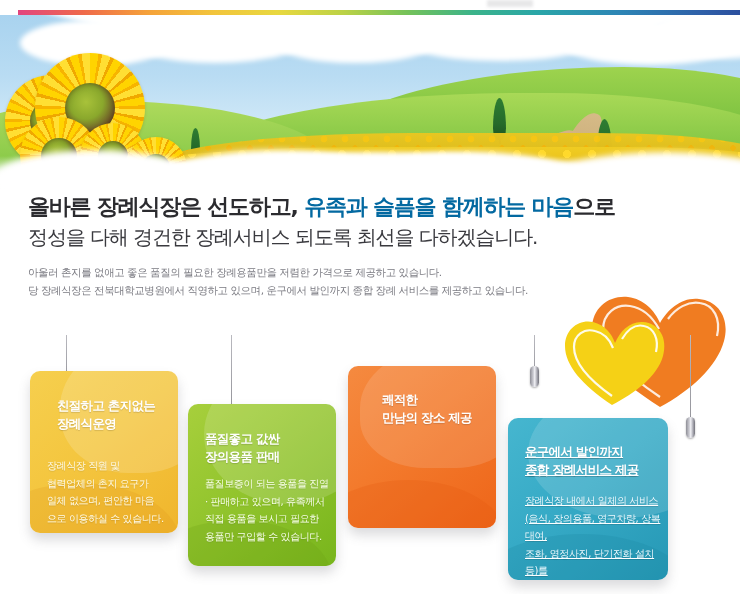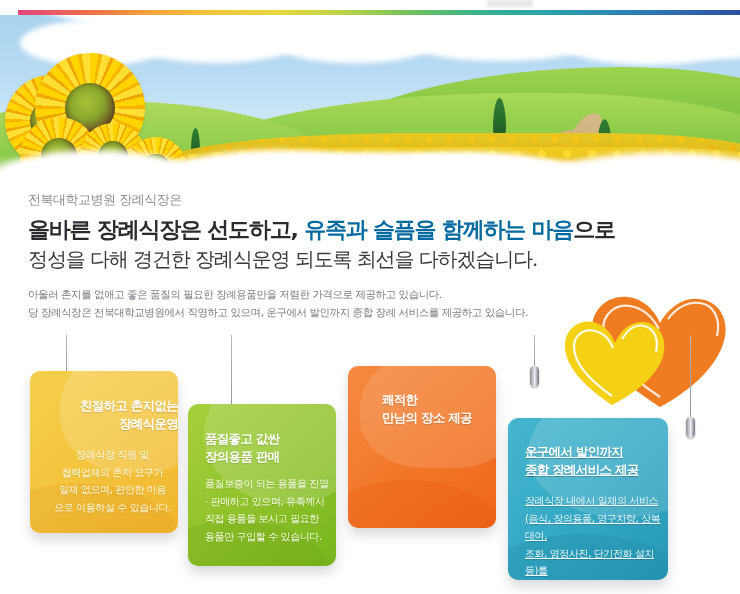--- a/index.html
+++ b/index.html
@@ -345,22 +345,22 @@
     box-shadow: 0 1px 2px rgba(0,0,0,0.3);
   }
 
   
   .card1 { left: 30px; top: 371px; width: 148px; height: 162px;
            background: linear-gradient(140deg, #f6cf4e 0%, #f4c63f 45%, #f0b52c 100%); }
   .card1 .sw1 { left: 30px; top: -28px; width: 150px; height: 130px;
                 background: rgba(255,255,255,0.16); border-radius: 50% 50% 45% 45%; }
   .card1 .sw2 { left: -50px; bottom: -70px; width: 200px; height: 120px;
                 background: rgba(224,152,26,0.22); border-radius: 50%; }
-  .card1 .card-title { margin: 26px 0 0 27px; text-align: right; }
-  .card1 .card-body  { margin: 13px 0 0 17px; color: #fffbe8; text-align: center; }
+  .card1 .card-title { margin: 26px 0 0 27px; }
+  .card1 .card-body  { margin: 24px 0 0 17px; color: #fffbe8; }
 
   
   .card2 { left: 188px; top: 404px; width: 148px; height: 162px;
            background: linear-gradient(140deg, #a7cf3c 0%, #95c62f 40%, #78b51c 100%); }
   .card2 .sw1 { left: 16px; top: -40px; width: 168px; height: 140px;
                 background: rgba(255,255,255,0.15); border-radius: 50%; }
   .card2 .sw2 { left: -46px; bottom: -72px; width: 190px; height: 118px;
                 background: rgba(106,160,20,0.25); border-radius: 50%; }
   .card2 .card-title { margin: 26px 0 0 17px; }
   .card2 .card-body  { margin: 9px 0 0 17px; color: #f8ffe9; }
@@ -447,23 +447,22 @@
 
     <div class="cloud-bottom"></div>
     <div class="cb-puff cb1"></div>
     <div class="cb-puff cb2"></div>
     <div class="cb-puff cb3"></div>
     <div class="cb-puff cb4"></div>
     <div class="hero-fade"></div>
   </div>
 
   <div class="headline-area">
-    <div class="kicker">전북대학교병원 장례식장은</div>
     <div class="headline1"><span>올바른 장례식장은 선도하고, </span><span class="hl-pink">유족과 슬픔을 함께하는 마음</span><span>으로</span></div>
-    <div class="headline2">정성을 다해 경건한 장례식운영 되도록 최선을 다하겠습니다.</div>
+    <div class="headline2">정성을 다해 경건한 장례서비스 되도록 최선을 다하겠습니다.</div>
     <div class="lede">
       <div>아울러 촌지를 없애고 좋은 품질의 필요한 장례용품만을 저렴한 가격으로 제공하고 있습니다.</div>
       <div>당 장례식장은 전북대학교병원에서 직영하고 있으며, 운구에서 발인까지 종합 장례 서비스를 제공하고 있습니다.</div>
     </div>
   </div>
 
   <div class="hearts">
     <svg width="172" height="130" viewBox="0 0 172 130">
       <path d="M104 124 C 60 96, 36 70, 36 46 C 36 24, 54 12, 72 14 C 88 16, 99 28, 104 40
                C 112 26, 126 14, 143 16 C 163 18, 174 36, 168 58 C 161 84, 134 108, 104 124 Z" fill="#F07C21"></path>

